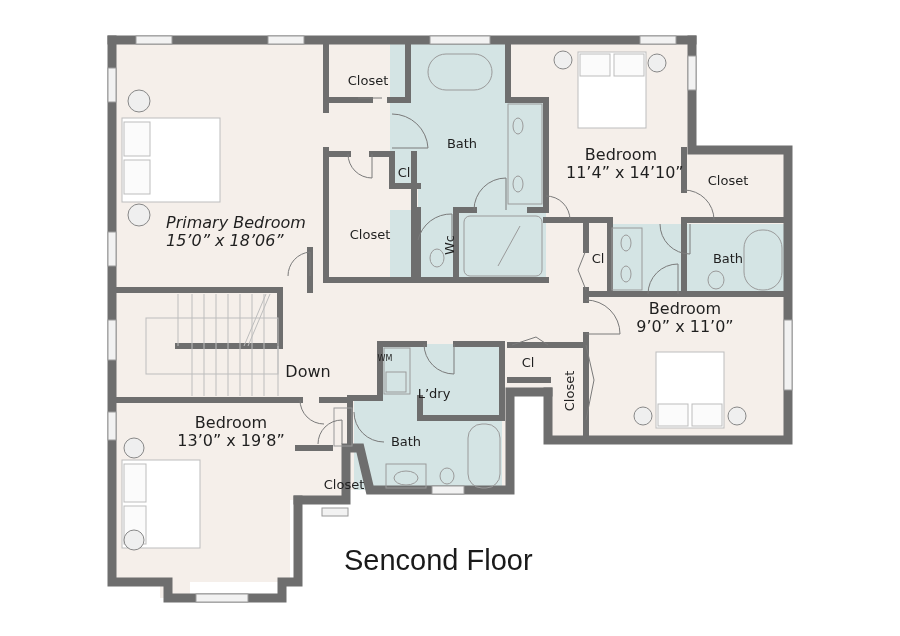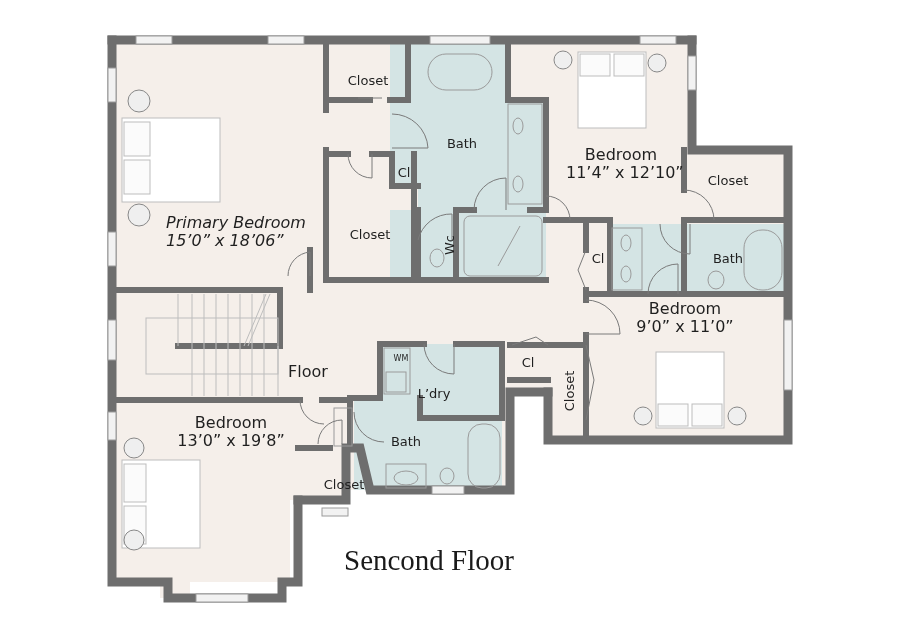--- a/index.html
+++ b/index.html
@@ -2,21 +2,21 @@
 <html><head>
 <meta charset="utf-8">
 <style>
   html, body { margin: 0; padding: 0; background: #ffffff; }
   body { width: 900px; height: 636px; position: relative; overflow: hidden; font-family: "DejaVu Sans", sans-serif; }
   #plan { position: absolute; left: 0; top: 0; }
   .lbl { position: absolute; color: #1f1f1f; font-size: 16px; text-align: center; white-space: nowrap; line-height: 18px; }
   .lbl.small { font-size: 13px; }
   .lbl.tiny { font-size: 8px; }
   .lbl.vert { transform: rotate(-90deg); transform-origin: center center; }
-  .title { position: absolute; left: 344px; top: 544px; font-size: 29px; color: #1a1a1a; font-family: Liberation Serif, serif; white-space: nowrap; }
+  .title { position: absolute; left: 344px; top: 544px; font-size: 29px; color: #1a1a1a; font-family: Liberation Sans, sans-serif; white-space: nowrap; }
 </style>
 </head>
 <body>
 
 <svg id="plan" width="900" height="636" viewBox="0 0 900 636" xmlns="http://www.w3.org/2000/svg">
 
   <g>
     <polygon fill="#f5efea" points="112,40 692,40 692,150 788,150 788,300 788,440 548,440 548,390 510,390 510,490 346,490 346,500 290,500 290,582 190,582 190,598 160,598 160,582 112,582"></polygon>
   </g>
 
@@ -182,34 +182,34 @@
   <div>Primary Bedroom</div>
   <div>15’0” x 18’06”</div>
 </div>
 <div class="lbl small" style="left:340px;top:72px;width:56px;">Closet</div>
 <div class="lbl small" style="left:340px;top:226px;width:60px;">Closet</div>
 <div class="lbl small" style="left:394px;top:164px;width:20px;">Cl</div>
 <div class="lbl small" style="left:440px;top:135px;width:44px;">Bath</div>
 <div class="lbl small vert" style="left:438px;top:236px;width:24px;">Wc</div>
 <div class="lbl" style="left:566px;top:146px;width:110px;">
   <div>Bedroom</div>
-  <div>11’4” x 12’10”</div>
+  <div>11’4” x 14’10”</div>
 </div>
 <div class="lbl small" style="left:700px;top:172px;width:56px;">Closet</div>
 <div class="lbl small" style="left:588px;top:250px;width:20px;">Cl</div>
 <div class="lbl small" style="left:706px;top:250px;width:44px;">Bath</div>
 <div class="lbl" style="left:630px;top:300px;width:110px;">
   <div>Bedroom</div>
   <div>9’0” x 11’0”</div>
 </div>
 <div class="lbl small vert" style="left:542px;top:382px;width:56px;">Closet</div>
 <div class="lbl small" style="left:518px;top:354px;width:20px;">Cl</div>
 <div class="lbl small" style="left:412px;top:385px;width:44px;">L’dry</div>
-<div class="lbl tiny" style="left:382px;top:350px;width:38px;">WM</div>
+<div class="lbl tiny" style="left:366px;top:350px;width:38px;">WM</div>
 <div class="lbl small" style="left:384px;top:433px;width:44px;">Bath</div>
 <div class="lbl small" style="left:316px;top:476px;width:56px;">Closet</div>
 <div class="lbl" style="left:176px;top:414px;width:110px;">
   <div>Bedroom</div>
   <div>13’0” x 19’8”</div>
 </div>
-<div class="lbl" style="left:284px;top:363px;width:48px;">Floor</div>
+<div class="lbl" style="left:284px;top:363px;width:48px;">Down</div>
 
 <div class="title">Sencond Floor</div>
 
 </body></html>

